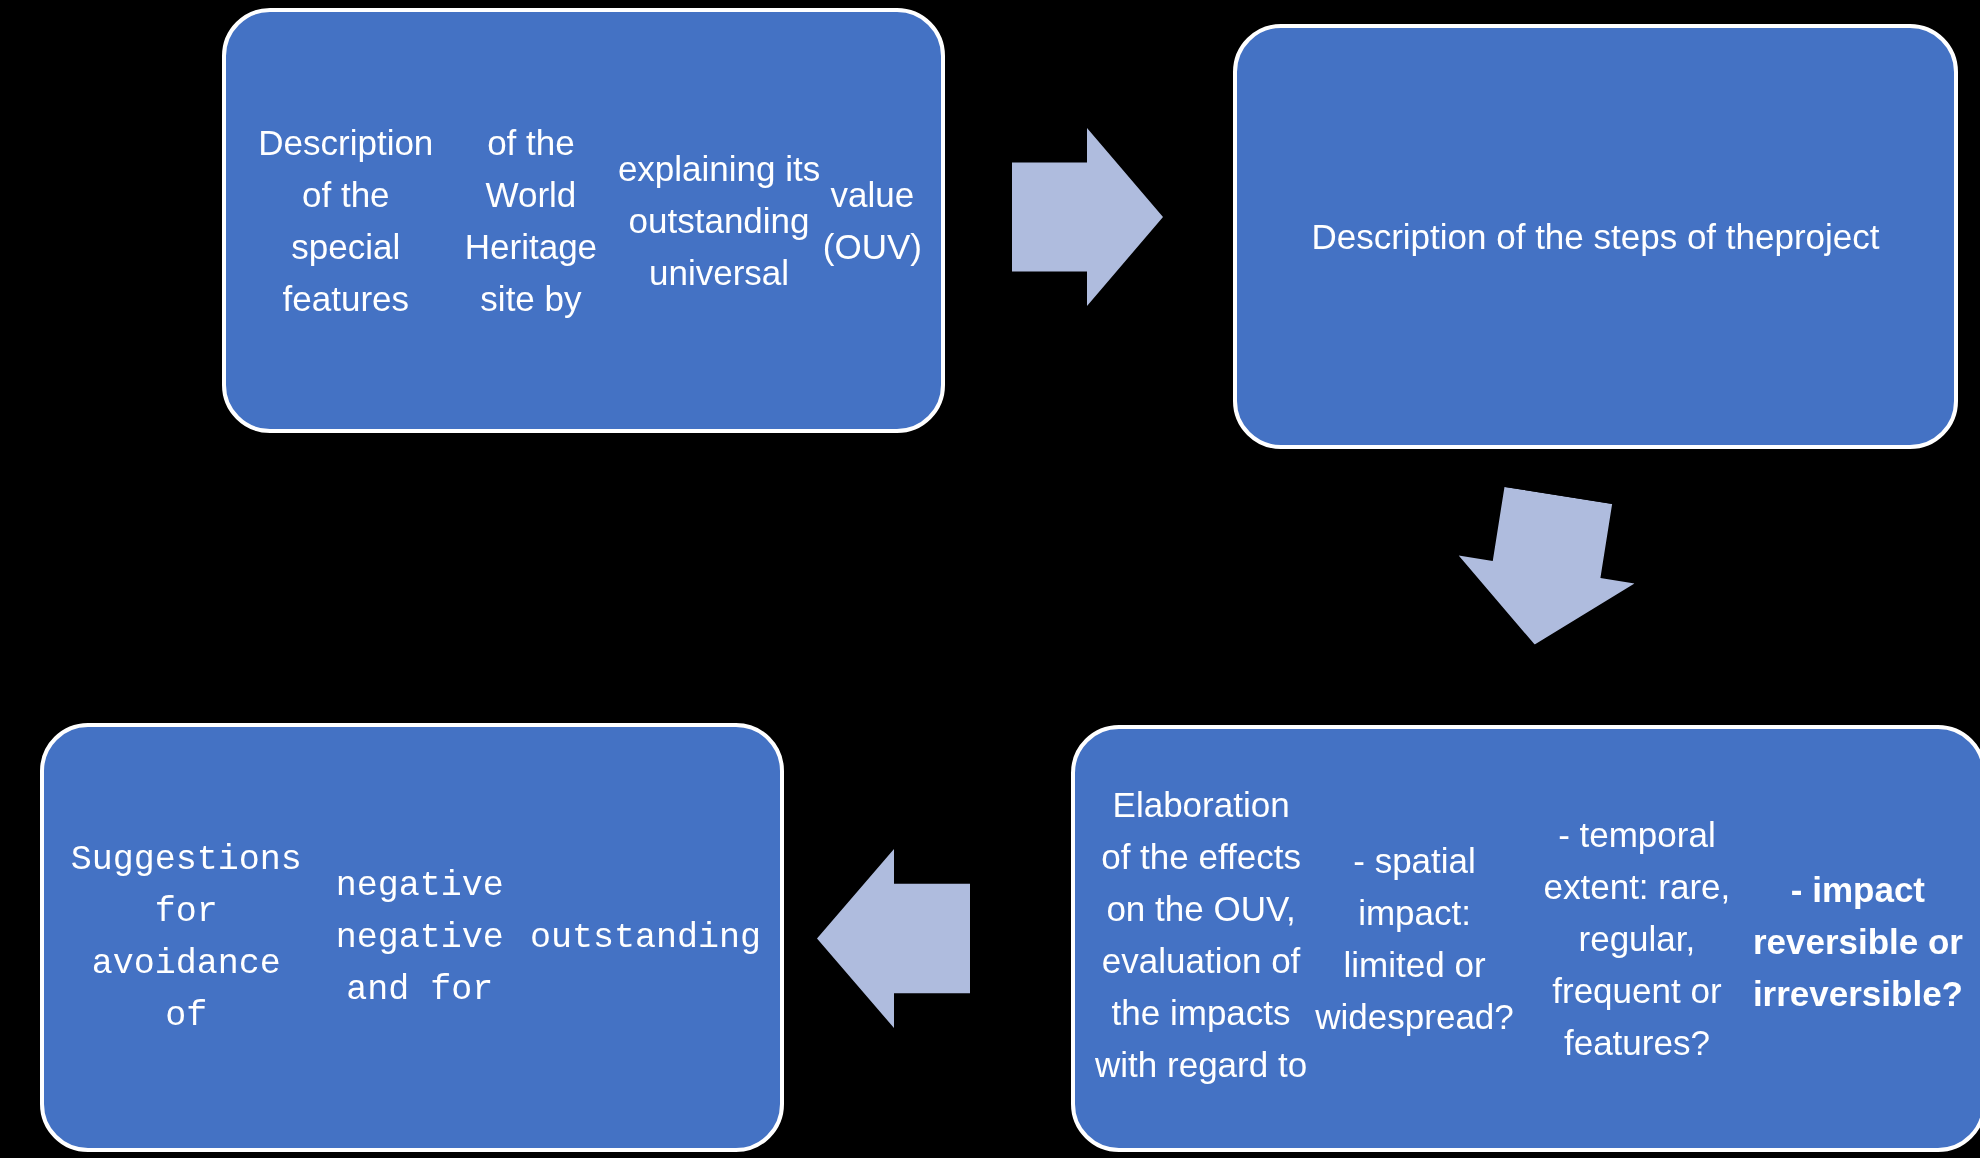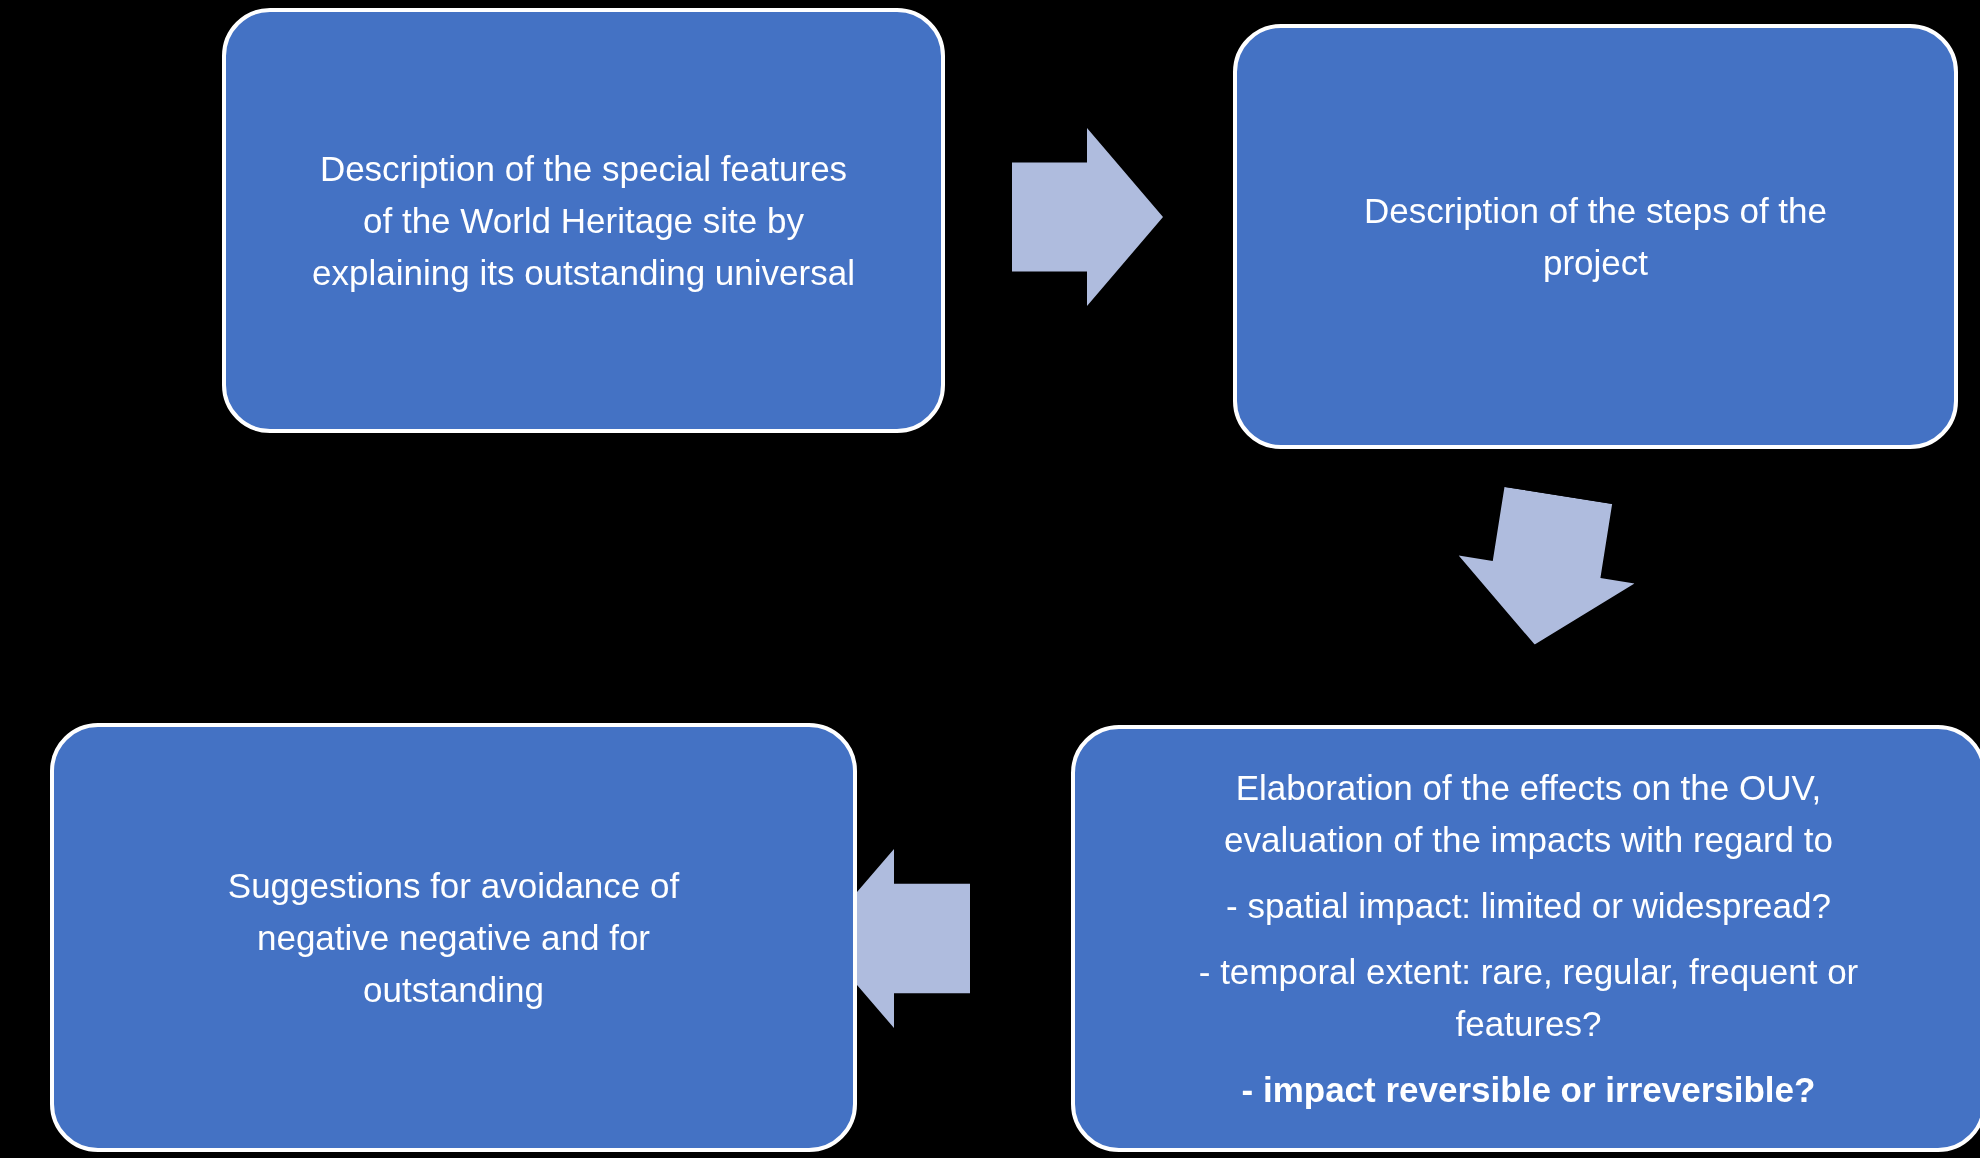--- a/index.html
+++ b/index.html
@@ -23,31 +23,31 @@
     font-family: "Liberation Sans", "DejaVu Sans", sans-serif;
   }
   .box {
     position: absolute;
     box-sizing: border-box;
     background: var(--box-fill);
     border: 4px solid var(--box-border);
     border-radius: 48px;
     color: var(--text-color);
     display: flex;
-    flex-direction: column;
+    flex-direction: row;
     justify-content: center;
     align-items: center;
     text-align: center;
     font-size: 35px;
     line-height: 52px;
-    padding: 12px 28px;
+    padding: 12px 19px;
   }
   .box-top-left    { left: 222px;  top: 8px;   width: 723px; height: 425px; }
   .box-top-right   { left: 1233px; top: 24px;   width: 725px; height: 425px; }
-  .box-bottom-left { left: 50px;   top: 723px; width: 807px; height: 429px; }
+  .box-bottom-left { left: 40px;   top: 723px; width: 744px; height: 429px; font-family: Liberation Mono, monospace; }
   .box-bottom-right{ left: 1071px; top: 725px; width: 915px; height: 427px; }
   .line { display: block; }
   .para { margin: 7px 0; }
   .para:first-child { margin-top: 0; }
   .para:last-child { margin-bottom: 0; font-weight: bold; }
   .arrow {
     position: absolute;
     overflow: visible;
   }
   .arrow svg { display: block; width: 100%; height: 100%; }
@@ -57,20 +57,21 @@
 </style>
 </head>
 <body>
 
 <div class="canvas">
 
   <div class="box box-top-left">
     <span class="line">Description of the special features</span>
     <span class="line">of the World Heritage site by</span>
     <span class="line">explaining its outstanding universal</span>
+    <span class="line">value (OUV)</span>
   </div>
 
   <div class="arrow arrow-right">
     <svg viewBox="0 0 151 178" preserveAspectRatio="none" aria-hidden="true">
       <polygon points="0,34.5 75,34.5 75,0 151,89 75,178 75,143.5 0,143.5" style="fill:var(--arrow-fill,#AFBCDE)"></polygon>
     </svg>
   </div>
 
   <div class="box box-top-right">
     <span class="line">Description of the steps of the</span>

